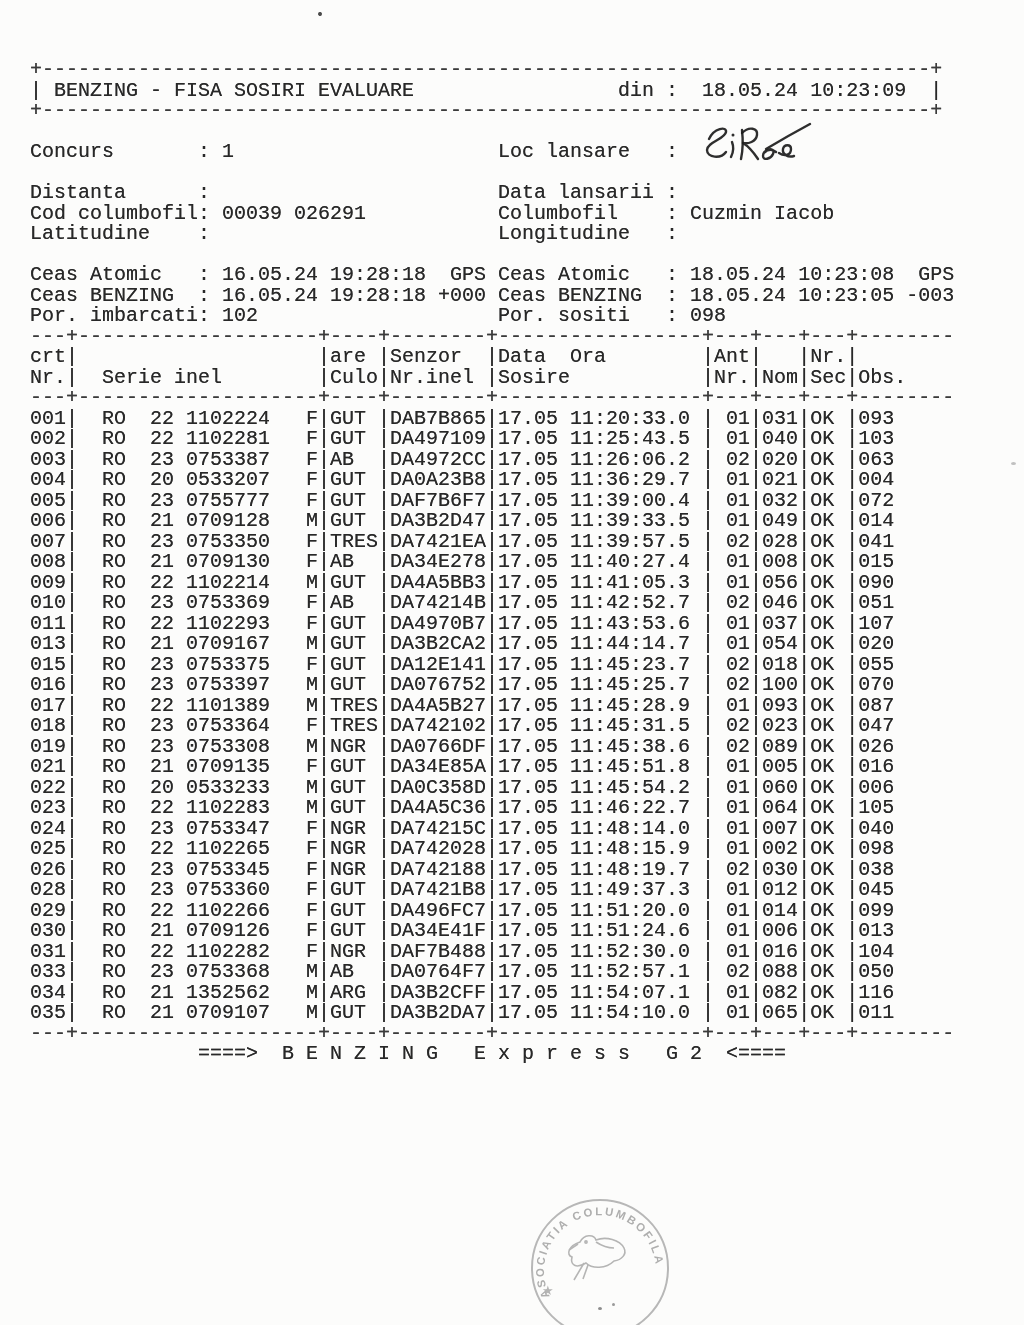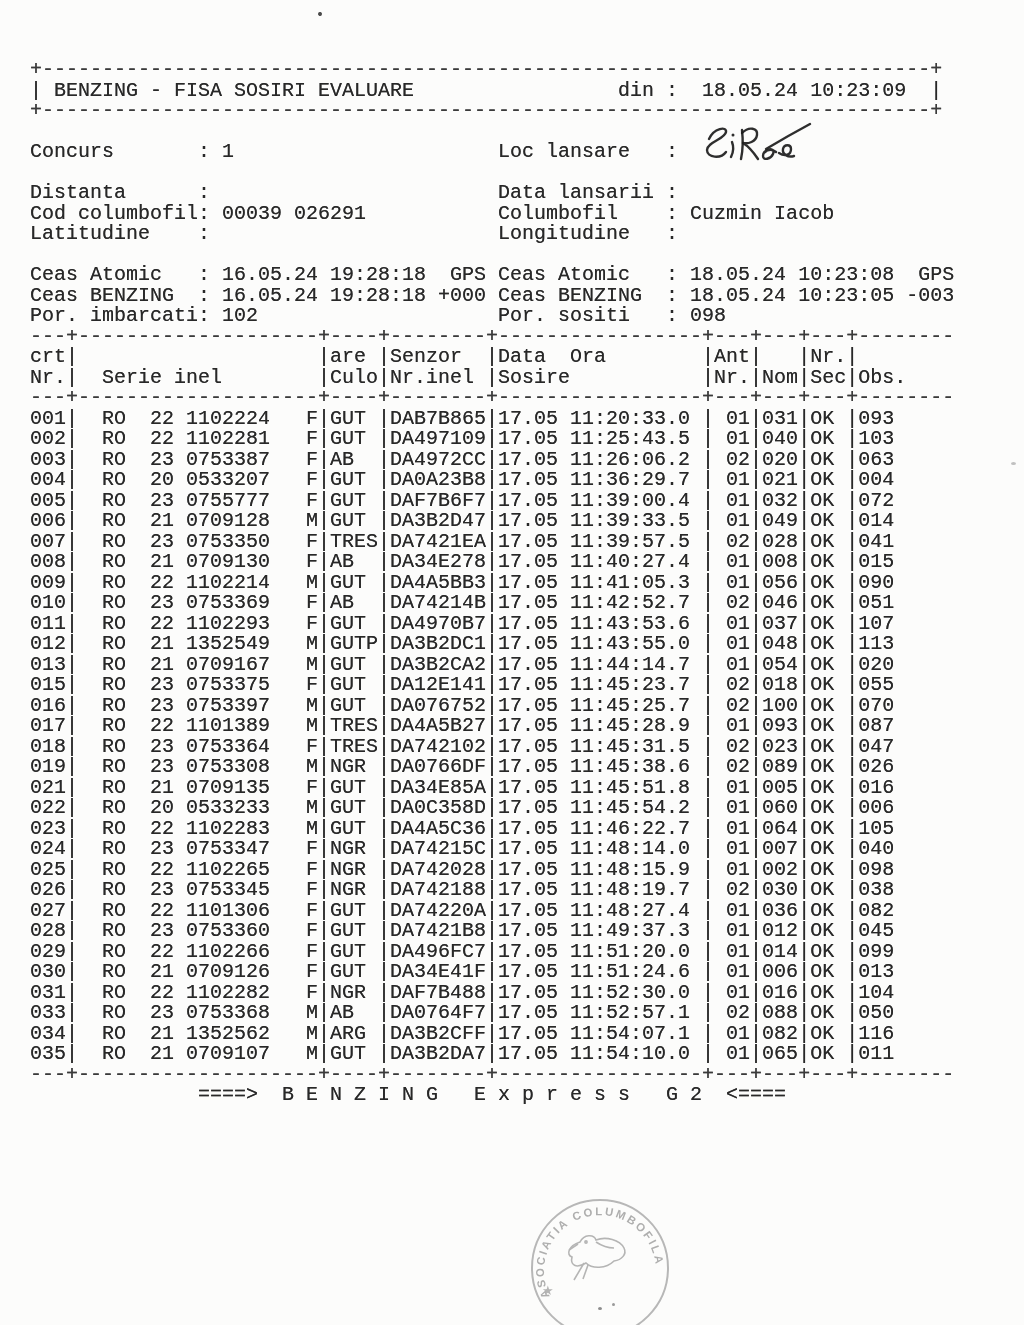--- a/index.html
+++ b/index.html
@@ -59,34 +59,32 @@
     <div class="ln">002|  RO  22 1102281   F|GUT |DA497109|17.05 11:25:43.5 | 01|040|OK |103     </div>
     <div class="ln">003|  RO  23 0753387   F|AB  |DA4972CC|17.05 11:26:06.2 | 02|020|OK |063     </div>
     <div class="ln">004|  RO  20 0533207   F|GUT |DA0A23B8|17.05 11:36:29.7 | 01|021|OK |004     </div>
     <div class="ln">005|  RO  23 0755777   F|GUT |DAF7B6F7|17.05 11:39:00.4 | 01|032|OK |072     </div>
     <div class="ln">006|  RO  21 0709128   M|GUT |DA3B2D47|17.05 11:39:33.5 | 01|049|OK |014     </div>
     <div class="ln">007|  RO  23 0753350   F|TRES|DA7421EA|17.05 11:39:57.5 | 02|028|OK |041     </div>
     <div class="ln">008|  RO  21 0709130   F|AB  |DA34E278|17.05 11:40:27.4 | 01|008|OK |015     </div>
     <div class="ln">009|  RO  22 1102214   M|GUT |DA4A5BB3|17.05 11:41:05.3 | 01|056|OK |090     </div>
     <div class="ln">010|  RO  23 0753369   F|AB  |DA74214B|17.05 11:42:52.7 | 02|046|OK |051     </div>
     <div class="ln">011|  RO  22 1102293   F|GUT |DA4970B7|17.05 11:43:53.6 | 01|037|OK |107     </div>
-    <div class="ln">012|  RO  21 1352549   M|GUTP|DA3B2DC1|17.05 11:43:55.0 | 01|048|OK |113     </div>
     <div class="ln">013|  RO  21 0709167   M|GUT |DA3B2CA2|17.05 11:44:14.7 | 01|054|OK |020     </div>
     <div class="ln">015|  RO  23 0753375   F|GUT |DA12E141|17.05 11:45:23.7 | 02|018|OK |055     </div>
     <div class="ln">016|  RO  23 0753397   M|GUT |DA076752|17.05 11:45:25.7 | 02|100|OK |070     </div>
     <div class="ln">017|  RO  22 1101389   M|TRES|DA4A5B27|17.05 11:45:28.9 | 01|093|OK |087     </div>
     <div class="ln">018|  RO  23 0753364   F|TRES|DA742102|17.05 11:45:31.5 | 02|023|OK |047     </div>
     <div class="ln">019|  RO  23 0753308   M|NGR |DA0766DF|17.05 11:45:38.6 | 02|089|OK |026     </div>
     <div class="ln">021|  RO  21 0709135   F|GUT |DA34E85A|17.05 11:45:51.8 | 01|005|OK |016     </div>
     <div class="ln">022|  RO  20 0533233   M|GUT |DA0C358D|17.05 11:45:54.2 | 01|060|OK |006     </div>
     <div class="ln">023|  RO  22 1102283   M|GUT |DA4A5C36|17.05 11:46:22.7 | 01|064|OK |105     </div>
     <div class="ln">024|  RO  23 0753347   F|NGR |DA74215C|17.05 11:48:14.0 | 01|007|OK |040     </div>
     <div class="ln">025|  RO  22 1102265   F|NGR |DA742028|17.05 11:48:15.9 | 01|002|OK |098     </div>
     <div class="ln">026|  RO  23 0753345   F|NGR |DA742188|17.05 11:48:19.7 | 02|030|OK |038     </div>
-    <div class="ln">027|  RO  22 1101306   F|GUT |DA74220A|17.05 11:48:27.4 | 01|036|OK |082     </div>
     <div class="ln">028|  RO  23 0753360   F|GUT |DA7421B8|17.05 11:49:37.3 | 01|012|OK |045     </div>
     <div class="ln">029|  RO  22 1102266   F|GUT |DA496FC7|17.05 11:51:20.0 | 01|014|OK |099     </div>
     <div class="ln">030|  RO  21 0709126   F|GUT |DA34E41F|17.05 11:51:24.6 | 01|006|OK |013     </div>
     <div class="ln">031|  RO  22 1102282   F|NGR |DAF7B488|17.05 11:52:30.0 | 01|016|OK |104     </div>
     <div class="ln">033|  RO  23 0753368   M|AB  |DA0764F7|17.05 11:52:57.1 | 02|088|OK |050     </div>
     <div class="ln">034|  RO  21 1352562   M|ARG |DA3B2CFF|17.05 11:54:07.1 | 01|082|OK |116     </div>
     <div class="ln">035|  RO  21 0709107   M|GUT |DA3B2DA7|17.05 11:54:10.0 | 01|065|OK |011     </div>
     <div class="ln ruler">---+--------------------+----+--------+-----------------+---+---+---+--------</div>
     <div class="ln">              ====&gt;  B E N Z I N G   E x p r e s s   G 2  &lt;====</div>
   </div>

